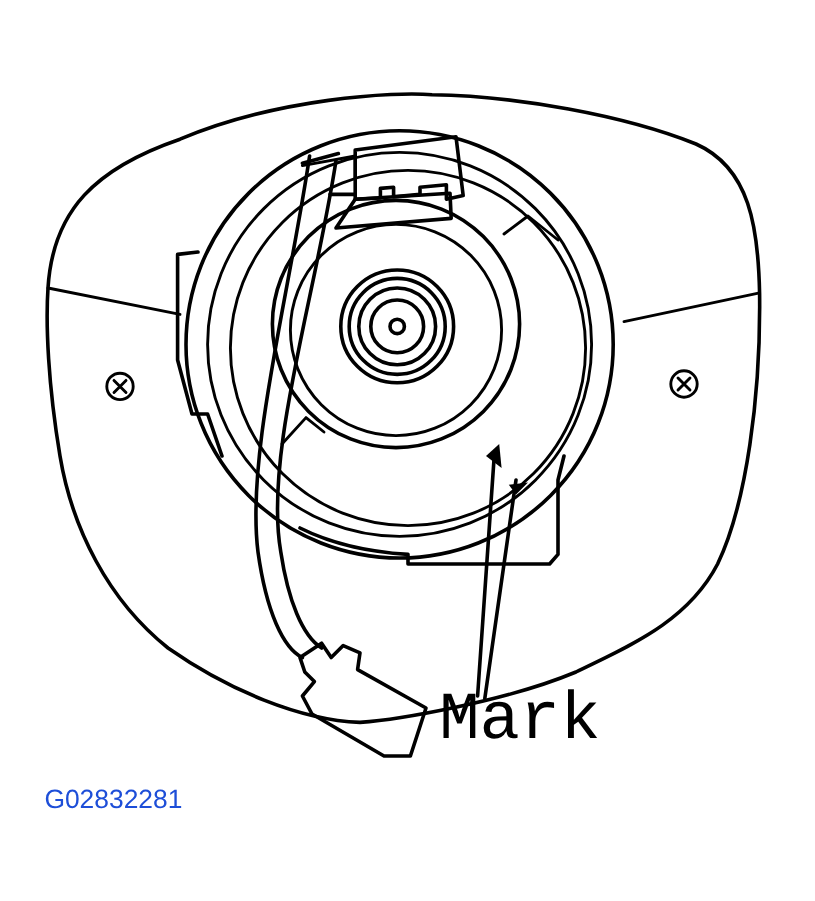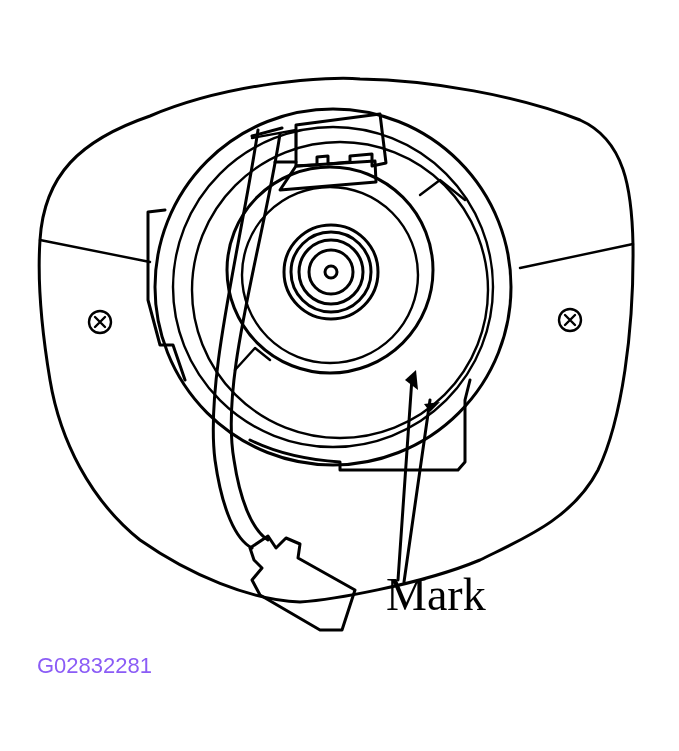--- a/index.html
+++ b/index.html
@@ -1,27 +1,27 @@
 <!DOCTYPE html>
 <html><head>
   <meta charset="utf-8">
   <style>
     html, body { margin: 0; padding: 0; background: #ffffff; }
     body { width: 679px; height: 751px; position: relative; overflow: hidden; }
     #diagram { position: absolute; left: 0; top: 0; width: 679px; height: 751px; }
     .stroke { fill: none; stroke: #000; stroke-width: 3; stroke-linejoin: round; stroke-linecap: round; }
     .thin { fill: none; stroke: #000; stroke-width: 2.4; stroke-linejoin: round; stroke-linecap: round; }
     .label-mark {
-      position: absolute; left: 386px; top: 572px;
-      font-family: Liberation Serif, serif; font-size: 46px; color: #000;
+      position: absolute; left: 366px; top: 572px;
+      font-family: Liberation Mono, monospace; font-size: 56px; color: #000;
       line-height: 1; letter-spacing: 0px;
     }
     .figure-id {
       position: absolute; left: 37px; top: 655px;
-      font-family: "Liberation Sans", sans-serif; font-size: 22px; color: #8b5cf6;
+      font-family: "Liberation Sans", sans-serif; font-size: 22px; color: #1d4ed8;
       line-height: 1; font-weight: normal;
     }
   </style>
 </head>
 <body>
 
 <svg id="diagram" viewBox="0 0 679 751" xmlns="http://www.w3.org/2000/svg">
 
   <path class="stroke" d="M150,116 C230,82 330,76 360,79 C430,80 520,96 580,120 C625,140 632,190 633,245 C634,330 622,420 598,470 C572,520 520,540 480,560 C420,585 330,600 300,602 C250,600 190,575 140,540 C90,500 60,440 50,380 C40,320 38,270 40,240 C44,175 80,140 150,116 Z"></path>
 

